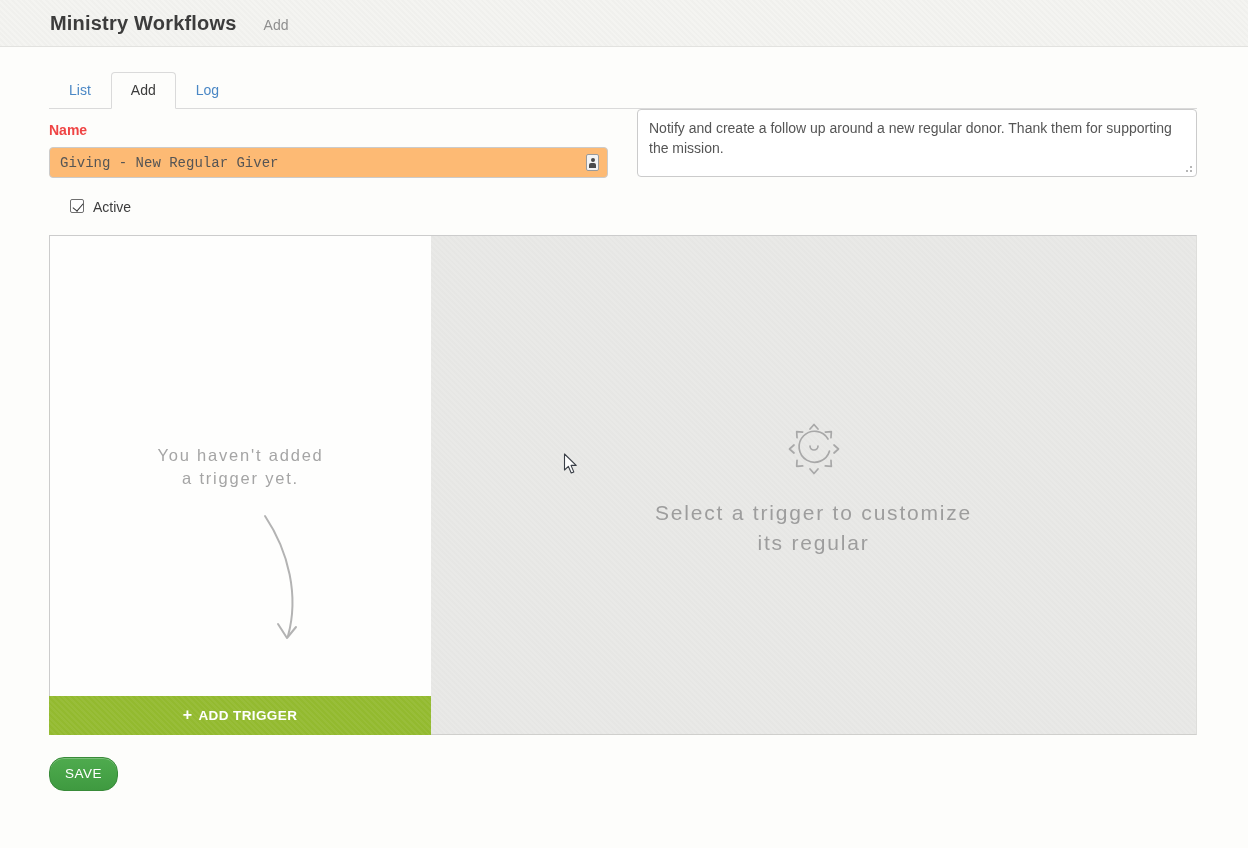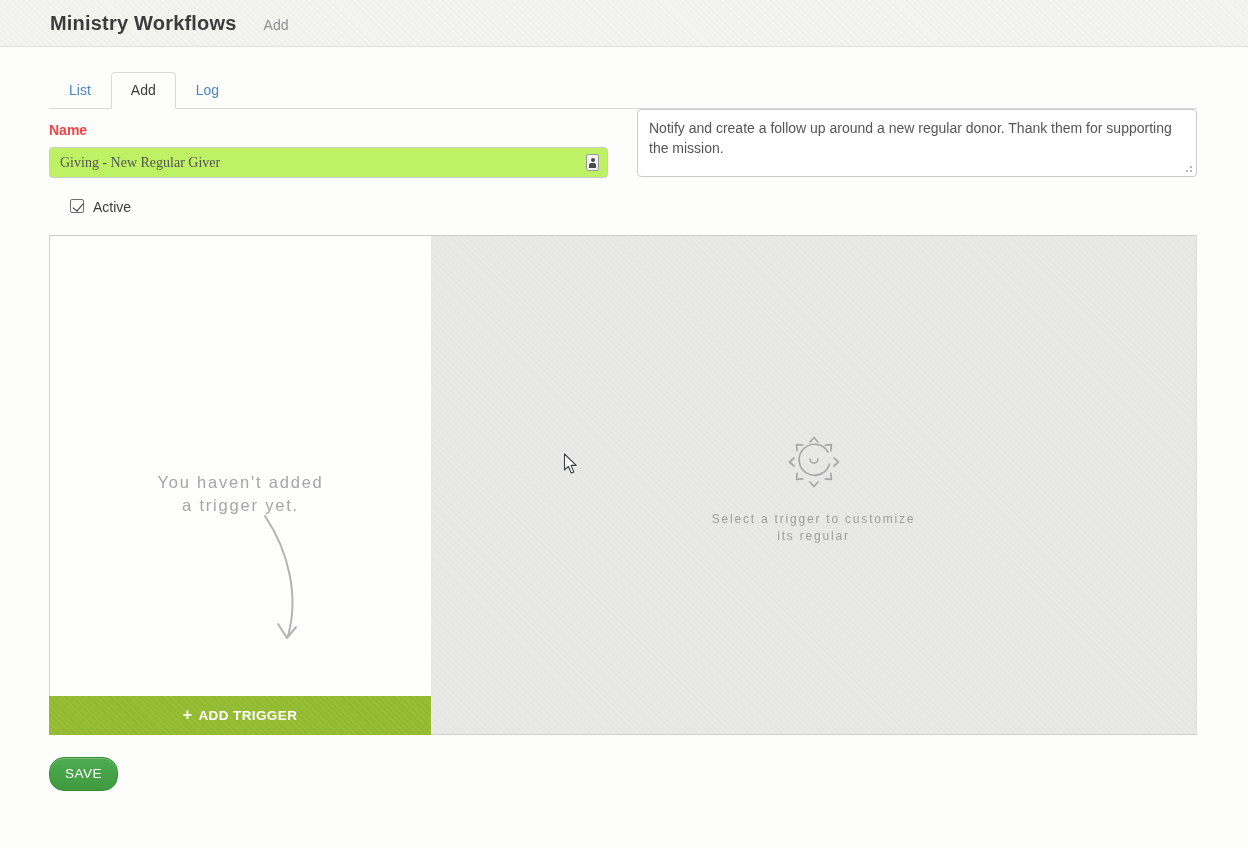--- a/index.html
+++ b/index.html
@@ -30,22 +30,22 @@
     border-color:#dadada; border-bottom-color:#fdfdfb;
   }
   
   .form-row { display:flex; gap:29px; }
   .col-left { flex:0 0 559px; }
   .col-right { flex:1; }
   .field-label { font-size:14px; font-weight:bold; color:#ef4444; margin:13px 0 9px; }
   .input-wrap { position:relative; }
   .text-input {
     width:100%; height:31px; border:1px solid #cbcbcb; border-radius:4px;
-    padding:0 30px 0 10px; font-size:14px; color:#555; background:#bef264;
-    font-family:Liberation Serif, serif; outline:none;
+    padding:0 30px 0 10px; font-size:14px; color:#555; background:#fdba74;
+    font-family:Liberation Mono, monospace; outline:none;
   }
   .autofill-icon {
     position:absolute; right:9px; top:7px; width:13px; height:17px;
     border:1px solid #9a9a9a; border-radius:2px; background:#f3f3f3;
   }
   .autofill-icon::before {
     content:""; position:absolute; left:3.5px; top:3px; width:4px; height:4px;
     background:#4b4b4b; border-radius:50%;
   }
   .autofill-icon::after {
@@ -75,36 +75,36 @@
   
   .builder { display:flex; margin-top:20px; height:500px; }
   .trigger-col { flex:0 0 382px; display:flex; flex-direction:column; }
   .trigger-panel {
     flex:1; background:#fefefd; border:1px solid #cccccc; border-right:none; border-bottom:none;
     position:relative;
   }
   .sketch-text {
     color:#a5a5a5; font-size:16.5px; letter-spacing:1.8px; line-height:1.4; text-align:center;
   }
-  .trigger-empty-msg { position:absolute; top:235px; left:0; width:100%; }
+  .trigger-empty-msg { position:absolute; top:208px; left:0; width:100%; }
   .sketch-arrow { position:absolute; left:203px; top:278px; }
   .add-trigger-btn {
     height:39px; background:#93ba2f;
     background-image:repeating-linear-gradient(45deg, rgba(255,255,255,0.05) 0 2px, transparent 2px 4px);
     color:#fff; font-size:13.5px; font-weight:bold; letter-spacing:.4px;
     display:flex; align-items:center; justify-content:center; gap:6px; cursor:pointer;
   }
   .plus-glyph { font-size:16px; font-weight:bold; position:relative; top:-1px; }
   .options-panel {
     flex:1; background:#e9e9e7;
     background-image:repeating-linear-gradient(45deg, rgba(0,0,0,0.012) 0 2px, transparent 2px 4px);
     border-top:1px solid #cccccc; border-bottom:1px solid #cfcfcc; border-right:1px solid #dededb;
     display:flex; flex-direction:column; align-items:center; justify-content:center;
   }
-  .options-panel .sketch-text { font-size:12px; color:#9d9d9d; margin-top:17px; }
+  .options-panel .sketch-text { font-size:21px; color:#9d9d9d; margin-top:17px; }
   
   .save-btn {
     margin:22px 0 0 0; display:inline-block; padding:8px 15px 9px;
     background:linear-gradient(#4fab4e,#3f9a40); border:1px solid #388b39; border-radius:15px;
     color:#fff; font-size:13.5px; letter-spacing:.5px; cursor:pointer;
     box-shadow:inset 0 1px 0 rgba(255,255,255,.25);
   }
   
   .mouse-cursor { position:absolute; left:563px; top:453px; pointer-events:none; }
 </style>

